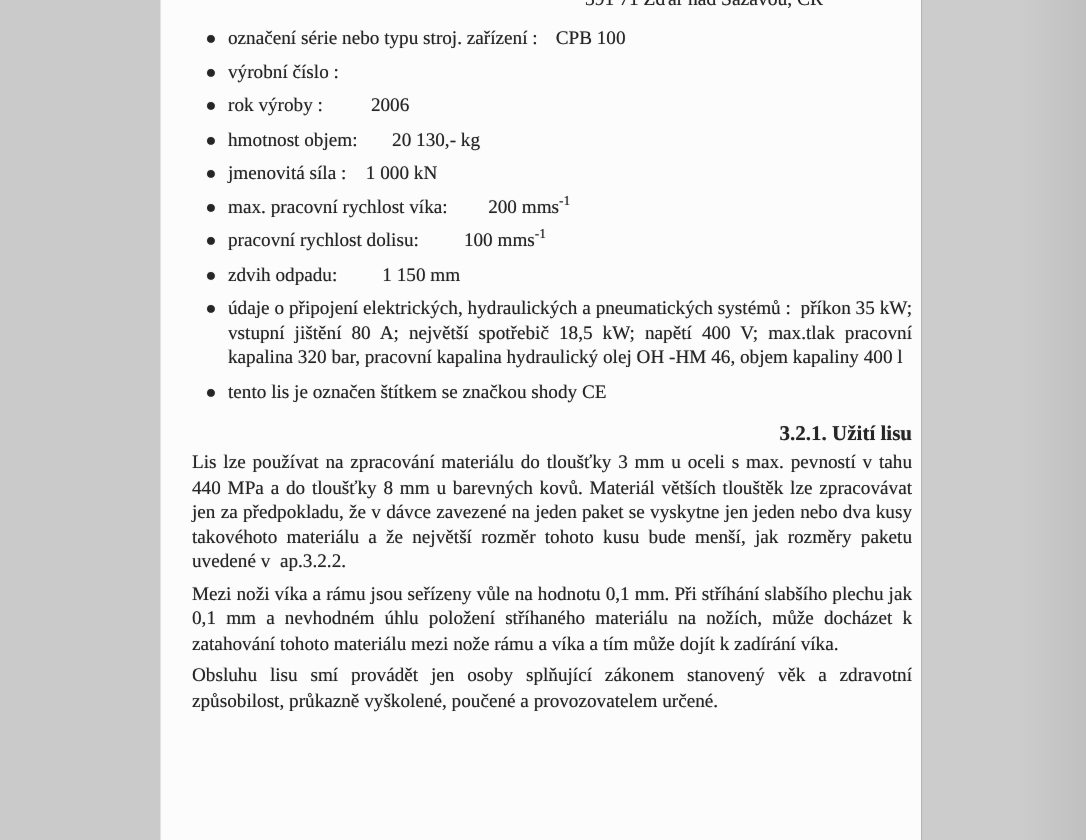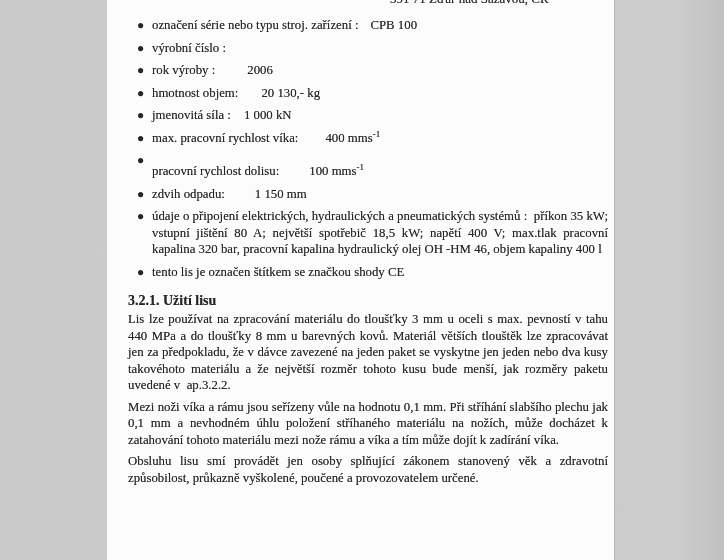--- a/index.html
+++ b/index.html
@@ -45,36 +45,37 @@
     position:absolute;
     left:-15px;top:0;
     font-size:12px;
   }
   ul.specs li .value{display:inline-block;}
   ul.specs li:nth-child(1) .value{margin-left:12px;}
   ul.specs li:nth-child(3) .value{margin-left:32px;}
   ul.specs li:nth-child(4) .value{margin-left:23px;}
   ul.specs li:nth-child(5) .value{margin-left:13px;}
   ul.specs li:nth-child(6) .value{margin-left:27px;}
-  ul.specs li:nth-child(7) .value{margin-left:30px;margin-top:11px;}
+  ul.specs li:nth-child(7) .value{margin-left:30px;}
   ul.specs li:nth-child(8) .value{margin-left:30px;}
   ul.specs li sup{font-size:9px;line-height:0;}
   h2.sec{
     font-family:"Liberation Sans", sans-serif;
     font-size:13.5px;
     font-weight:bold;
     margin:10px 0 12px 0;
     line-height:17px;
   }
   h3.subsec{
     font-family:"Liberation Serif", serif;
     font-size:14px;
     font-weight:bold;
     margin:0 0 2px 0;
     line-height:17px;
+    text-align:right;
   }
   p.body-par{
     margin:0 0 5px 0;
     text-align:justify;
   }
 </style>
 </head>
 <body>
 
 <div class="canvas">
@@ -94,21 +95,21 @@
         <li>
           <span class="bullet">●</span><span class="label">rok výroby :</span><span class="value">2006</span>
         </li>
         <li>
           <span class="bullet">●</span><span class="label">hmotnost objem:</span><span class="value">20 130,- kg</span>
         </li>
         <li>
           <span class="bullet">●</span><span class="label">jmenovitá síla :</span><span class="value">1 000 kN</span>
         </li>
         <li>
-          <span class="bullet">●</span><span class="label">max. pracovní rychlost víka:</span><span class="value"><span>400 mms</span><sup>-1</sup></span>
+          <span class="bullet">●</span><span class="label">max. pracovní rychlost víka:</span><span class="value"><span>200 mms</span><sup>-1</sup></span>
         </li>
         <li>
           <span class="bullet">●</span><span class="label">pracovní rychlost dolisu:</span><span class="value"><span>100 mms</span><sup>-1</sup></span>
         </li>
         <li>
           <span class="bullet">●</span><span class="label">zdvih odpadu:</span><span class="value">1 150 mm</span>
         </li>
         <li>
           <span class="bullet">●</span><span class="label">údaje o připojení elektrických, hydraulických a pneumatických systémů :&nbsp;  příkon 35 kW; vstupní jištění 80 A; největší spotřebič 18,5 kW; napětí 400 V; max.tlak pracovní kapalina 320 bar, pracovní kapalina hydraulický olej OH -HM 46, objem kapaliny 400 l</span>
         </li>

